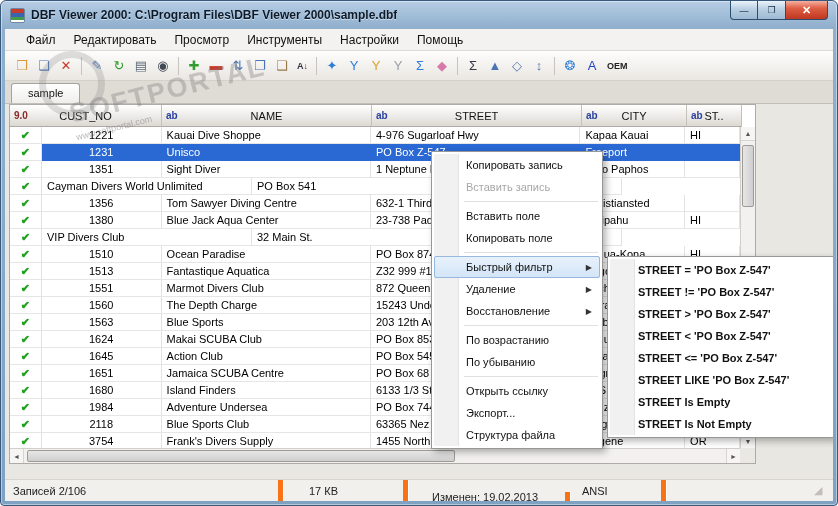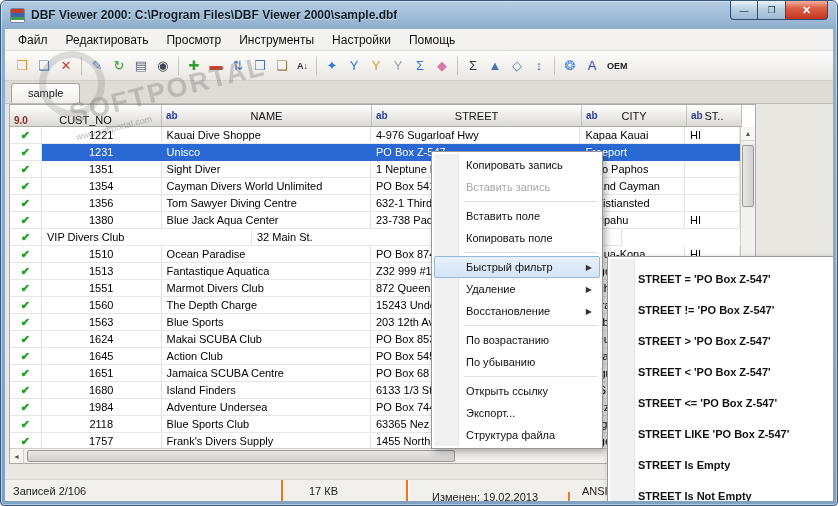--- a/index.html
+++ b/index.html
@@ -17,21 +17,21 @@
   .wb{width:28px;height:19px;border:1px solid #2e4d6d;border-top:none;display:flex;align-items:flex-end;justify-content:center;
       background:linear-gradient(180deg,#eaf3fb,#b9cfe2 45%,#9cb9d2);color:#12263a;font-size:9px;padding-bottom:3px;}
   .wb+.wb{border-left:none;}
   .wb.min{border-radius:0 0 0 4px;}
   .wb.max{align-items:center;padding-bottom:0;font-size:9px;}
   .wb.close{width:42px;border-radius:0 0 4px 0;align-items:center;padding-bottom:0;
       background:linear-gradient(180deg,#f6b0a0,#dd5f44 40%,#c03620);color:#fff;font-size:11px;font-weight:bold;}
   
   .content{position:absolute;left:4px;right:4px;top:28px;bottom:4px;background:#e9e7e2;overflow:hidden;}
   .menubar{position:absolute;left:0;top:0;right:0;height:22px;background:#f3f2f0;border-bottom:1px solid #dcdad5;
-           display:flex;align-items:center;padding-left:4px;font-size:12px;color:#111;}
+           display:flex;align-items:center;padding-left:12px;font-size:12px;color:#111;}
   .menu-item{padding:2px 9px;}
   .toolbar{position:absolute;left:0;top:22px;right:0;height:30px;display:flex;align-items:center;padding-left:6px;
            background:linear-gradient(180deg,#fdfdfc,#eae7e2);border-bottom:1px solid #d4d1cb;}
   .tb-btn{width:22px;height:22px;display:flex;align-items:center;justify-content:center;font-size:13px;border-radius:3px;}
   .tb-btn.wide{width:auto;padding:0 4px;font-size:9px;font-weight:bold;}
   .tb-sep{width:1px;height:18px;background:#c7c4bf;margin:0 4px;}
   .tabbar{position:absolute;left:0;top:52px;right:0;height:23px;background:#dfdcd6;border-bottom:1px solid #c2bfb9;}
   .tab{position:absolute;left:6px;bottom:0;padding:3px 16px 4px;font-size:11px;color:#111;
        background:linear-gradient(180deg,#ffffff,#efeeec);border:1px solid #a6a39e;border-bottom:none;border-radius:3px 3px 0 0;}
   
@@ -76,25 +76,25 @@
   
   .menu{position:absolute;background:#fff;border:1px solid #979797;box-shadow:3px 3px 7px rgba(0,0,0,.3);padding:2px;z-index:10;}
   .menu::before{content:"";position:absolute;left:2px;top:2px;bottom:2px;width:24px;background:#f1f1f1;border-right:1px solid #e3e3e3;}
   .ctxmenu{left:426px;top:122px;width:172px;}
   .submenu{left:602px;top:227px;width:228px;z-index:11;}
   .mi{position:relative;height:22px;display:flex;align-items:center;padding:0 8px 0 32px;font-size:11px;color:#111;}
   .mi.dis{color:#a8a8a8;}
   .mi.hl{background:linear-gradient(180deg,#e9f2fb,#d2e4f7);outline:1px solid #97b8de;outline-offset:-1px;border-radius:2px;}
   .mi-arrow{margin-left:auto;font-size:8px;color:#333;}
   .msep{height:1px;background:#e0e0e0;margin:3px 2px 3px 30px;position:relative;}
-  .smi{position:relative;height:22px;display:flex;align-items:center;padding:0 8px 0 28px;font-size:11px;font-weight:bold;color:#111;margin-top:9px;}
+  .smi{position:relative;height:22px;display:flex;align-items:center;padding:0 8px 0 28px;font-size:11px;font-weight:bold;color:#111;}
   
   .statusbar{position:absolute;left:0;right:0;top:450px;height:22px;background:#f1f0ed;border-top:1px solid #d8d5d0;
              display:flex;align-items:center;font-size:11px;color:#222;}
-  .sb-p{height:100%;display:flex;align-items:center;border-right:2px solid #f97316;box-shadow:1px 0 0 #fff;}
+  .sb-p{height:100%;display:flex;align-items:center;border-right:5px solid #f97316;box-shadow:1px 0 0 #fff;}
   .sb-records{width:278px;padding-left:8px;}
   .sb-size{width:125px;padding-left:26px;}
   .sb-modified{width:162px;padding-left:24px;margin-top:24px;}
   .sb-encoding{width:96px;padding-left:12px;}
   .sb-fill{flex:1;border-right:none;box-shadow:none;}
   .grip{width:16px;color:#c2bfba;font-size:11px;margin-right:3px;}
 </style>
 </head>
 <body>
 
@@ -158,21 +158,21 @@
       </div>
 
       <div class="watermark">
         <div class="wm-circle"></div>
         <div class="wm-text">SOFTPORTAL</div>
         <div class="wm-url">www.softportal.com</div>
       </div>
 
       <div class="table">
         <div class="thead" id="thead">
-            <div class="th" style="width: 152px; align-items: flex-end;">
+            <div class="th" style="width: 152px;">
               <div class="th-type num">9.0</div>
               <div class="th-label">CUST_NO</div>
             </div>
             <div class="th" style="width: 210px;">
               <div class="th-type">ab</div>
               <div class="th-label">NAME</div>
             </div>
             <div class="th" style="width: 210px;">
               <div class="th-type">ab</div>
               <div class="th-label">STREET</div>
@@ -206,21 +206,20 @@
             <div class="tr">
               <div class="td status">✔</div>
               <div class="td num">1351</div>
               <div class="td name">Sight Diver</div>
               <div class="td street">1 Neptune Lane</div>
               <div class="td city">Kato Paphos</div>
               <div class="td st"></div>
             </div>
             <div class="tr">
               <div class="td status">✔</div>
-              <div class="td num">1354</div>
               <div class="td name">Cayman Divers World Unlimited</div>
               <div class="td street">PO Box 541</div>
               <div class="td city">Grand Cayman</div>
               <div class="td st"></div>
             </div>
             <div class="tr">
               <div class="td status">✔</div>
               <div class="td num">1356</div>
               <div class="td name">Tom Sawyer Diving Centre</div>
               <div class="td street">632-1 Third Frydenhoj</div>
@@ -325,21 +324,21 @@
             <div class="tr">
               <div class="td status">✔</div>
               <div class="td num">2118</div>
               <div class="td name">Blue Sports Club</div>
               <div class="td street">63365 Nez Perce Street</div>
               <div class="td city">Largo</div>
               <div class="td st">FL</div>
             </div>
             <div class="tr">
               <div class="td status">✔</div>
-              <div class="td num">1757</div>
+              <div class="td num">3754</div>
               <div class="td name">Frank's Divers Supply</div>
               <div class="td street">1455 North 44th St.</div>
               <div class="td city">Eugene</div>
               <div class="td st">OR</div>
             </div>
           </div>
         <div class="vscroll">
           <div class="sb-btn up">▲</div>
           <div class="vthumb"></div>
           <div class="sb-btn down">▼</div>

